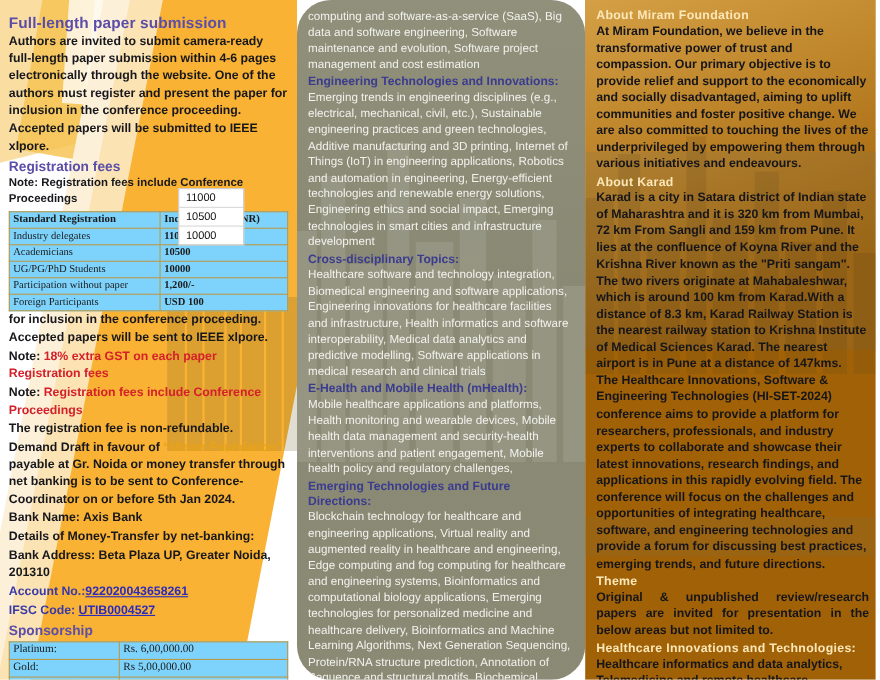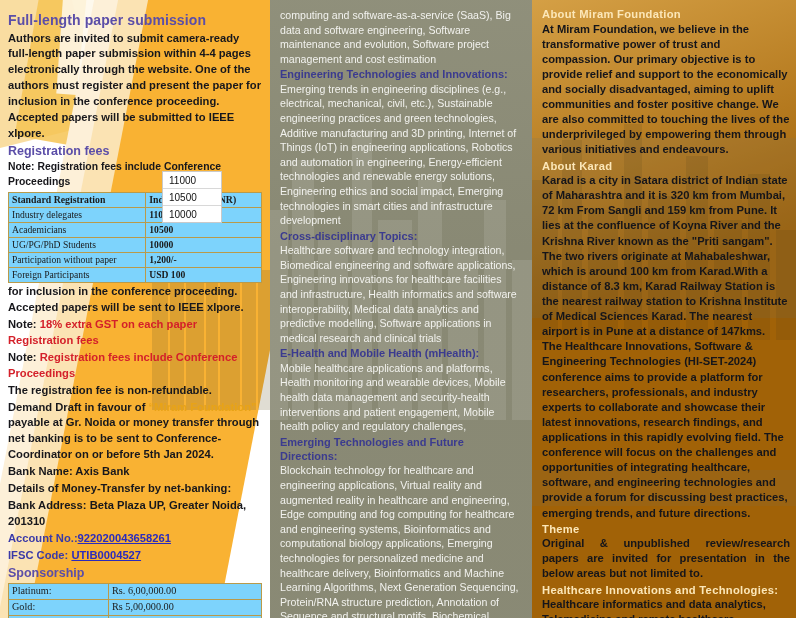--- a/index.html
+++ b/index.html
@@ -58,20 +58,21 @@
   .deco-city{
     left:150px;top:150px;width:140px;height:260px;opacity:.20;
   }
   .col1-inner{position:relative;z-index:5;padding:10px 8px 0 8px;}
 
   
   .col2{
     position:absolute;left:270px;top:0;width:262px;height:618px;
     background:#8c8c77;
     overflow:hidden;
+    border-radius:31px;
   }
   .col2::before{
     content:"";position:absolute;inset:0;
     background:linear-gradient(180deg,rgba(150,150,130,.35),rgba(120,120,100,.15) 40%,rgba(130,130,110,.25));
     pointer-events:none;
   }
   .col2-inner{position:relative;z-index:4;padding:8px 10px 0 10px;}
 
   
   .col3{
@@ -196,21 +197,21 @@
           <rect x="47" y="124" width="4" height="6"></rect>
         <rect x="74" y="114" width="4" height="6"></rect>
           <rect x="82" y="114" width="4" height="6"></rect>
         <rect x="95" y="84" width="4" height="6"></rect>
           <rect x="101" y="84" width="4" height="6"></rect>
       </g>
     </svg>
 
     <div class="col1-inner">
       <div class="h-purple big">Full-length paper submission</div>
-      <div class="body-l">Authors are invited to submit camera-ready full-length paper submission within 4-4 pages electronically through the website. One of the authors must register and present the paper for inclusion in the conference proceeding. Accepted papers will be submitted to IEEE xlpore.</div>
+      <div class="body-l">Authors are invited to submit camera-ready full-length paper submission within 4-6 pages electronically through the website. One of the authors must register and present the paper for inclusion in the conference proceeding. Accepted papers will be submitted to IEEE xlpore.</div>
       <div class="h-purple">Registration fees</div>
       <div class="body-l small">Note: Registration fees include Conference Proceedings</div>
 
       <table class="fee">
         <thead>
           <tr>
             <th>Standard Registration</th>
             <th>Indian Author (INR)</th>
           </tr>
         </thead>

